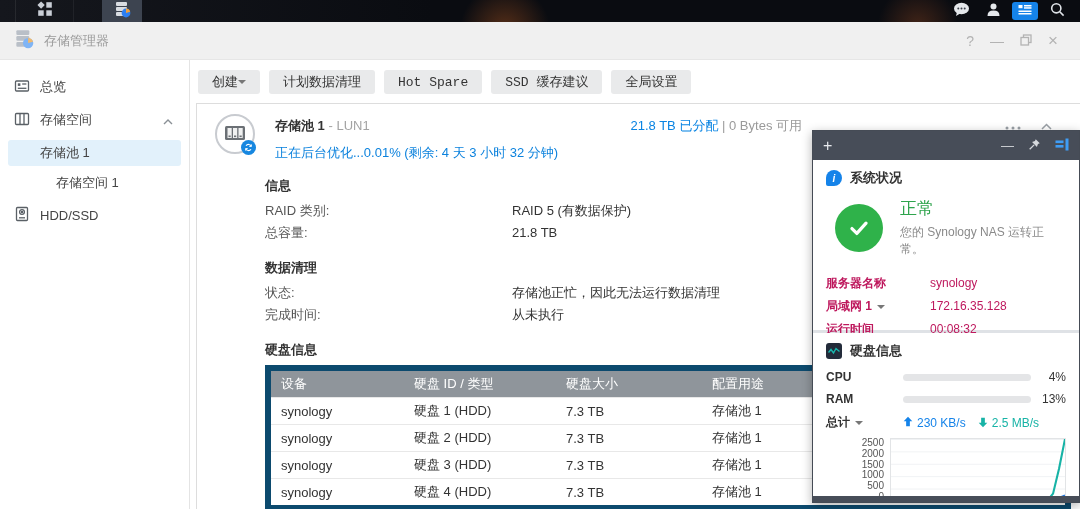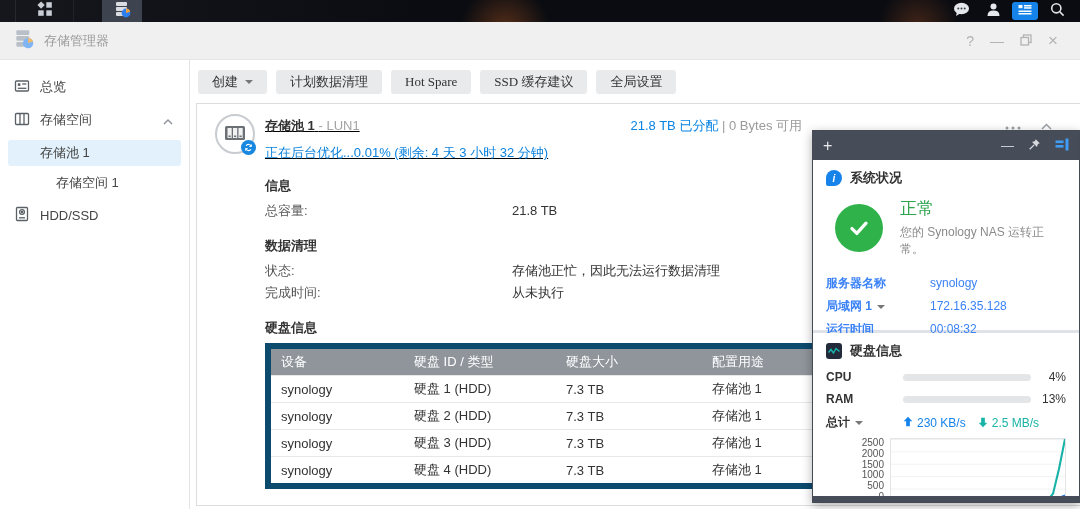--- a/index.html
+++ b/index.html
@@ -31,29 +31,29 @@
     font-size:13px; color:#444; border-radius:3px; cursor:pointer; }
   .side-item .lbl { margin-left:10px; }
   .side-item.child { padding-left:32px; margin-bottom:4px; }
   .side-item.grandchild { padding-left:48px; margin-bottom:6px; }
   .side-item.selected { background:#e2f1fb; }
   .chev { margin-left:auto; }
   
   .content { position:absolute; left:190px; top:0; right:0; bottom:0; }
   .toolbar { display:flex; gap:9px; padding:10px 0 9px 8px; }
   .btn { background:#e9eaeb; border:none; border-radius:3px; height:24px; padding:0 14px;
-    font-size:13px; color:#333; display:inline-flex; align-items:center; gap:7px; cursor:pointer; font-family:Liberation Serif, serif; }
+    font-size:13px; color:#333; display:inline-flex; align-items:center; cursor:pointer; font-family:Liberation Mono, monospace; }
   .caret-down { width:0; height:0; border-left:4px solid transparent; border-right:4px solid transparent; border-top:4px solid #777; }
   .pool-card { position:relative; margin-left:6px; border:1px solid #ddd; border-right:none; min-height:390px; background:#fff; }
   .pool-header { display:flex; padding:10px 0 0 18px; position:relative; }
   .pool-icon { width:40px; height:40px; border:2px solid #c8cbd0; border-radius:50%;
     display:flex; align-items:center; justify-content:center; position:relative; flex:none; }
   .sync-badge { position:absolute; right:-3px; bottom:-3px; width:15px; height:15px; background:#1787e0;
     border-radius:50%; display:flex; align-items:center; justify-content:center; }
-  .pool-titles { margin-left:10px; padding-top:3px;text-decoration:underline; }
+  .pool-titles { margin-left:20px; padding-top:3px; }
   .pool-name { font-size:13px; font-weight:bold; color:#333; }
   .pool-sub { font-size:13px; color:#a3a3a3; font-weight:normal; }
   .pool-status { margin-top:9px; font-size:13px; color:#0c82dd; }
   .pool-usage { position:absolute; top:13px; right:278px; font-size:13px; white-space:nowrap; }
   .alloc { color:#0984e3; }
   .usage-sep, .avail { color:#9a9a9a; }
   .pool-actions { position:absolute; top:12px; right:28px; display:flex; gap:20px; align-items:center; }
   .section { margin:15px 0 0 68px; font-size:13px; }
   .sec-title { font-weight:bold; color:#333; margin-bottom:5px; }
   .kv { display:flex; line-height:22px; }
@@ -75,21 +75,21 @@
   .wcard.health { height:170px; flex:none; }
   .wcard.resource { flex:1; }
   .card-title { display:flex; align-items:center; gap:8px; padding:9px 13px 6px; font-size:13px; font-weight:bold; color:#333; }
   .info-badge { width:16px; height:16px; border-radius:50% 50% 50% 2px; background:#1583e9; color:#fff;
     font-size:10px; font-weight:bold; display:flex; align-items:center; justify-content:center; font-style:italic; flex:none; }
   .health-main { display:flex; align-items:center; gap:17px; padding:4px 13px 2px 22px; }
   .green-circle { width:48px; height:48px; border-radius:50%; background:#2fb24a; display:flex; align-items:center; justify-content:center; flex:none; }
   .health-status { font-size:17px; color:#2fa44d; }
   .health-msg { font-size:12px; color:#8a8a8a; margin-top:4px; }
   .h-rows { margin-top:12px; }
-  .h-row { display:flex; align-items:center; padding:4px 13px; font-size:12px; color:#3b82f6; line-height:15px; }
+  .h-row { display:flex; align-items:center; padding:4px 13px; font-size:12px; color:#be185d; line-height:15px; }
   .h-row .hl { width:104px; font-weight:bold; display:flex; align-items:center; gap:5px; }
   .mon-badge { width:16px; height:16px; border-radius:3px; background:#232b3a; display:flex; align-items:center; justify-content:center; flex:none; }
   .res-row { display:flex; align-items:center; padding:4px 13px; font-size:12px; }
   .res-label { width:77px; font-weight:bold; color:#333; display:flex; align-items:center; gap:5px; }
   .res-bar { width:128px; height:7px; background:#e4e5e7; border-radius:4px; overflow:hidden; }
   .res-fill { height:100%; background:#1583e9; border-radius:4px; }
   .res-pct { margin-left:auto; color:#333; }
   .net-up { color:#1583e9; display:inline-flex; align-items:flex-start; gap:4px; }
   .net-down { color:#17b3a6; display:inline-flex; align-items:center; gap:4px; margin-left:12px; }
   .chart-wrap { display:flex; margin:3px 13px 6px 0; height:64px; }
@@ -304,20 +304,24 @@
           <span>
             <svg width="11" height="7" viewBox="0 0 11 7" fill="none" stroke="#9aa0a6" stroke-width="1.5">
                 <polyline points="1,6 5.5,1.5 10,6"></polyline>
               </svg>
           </span>
         </div>
       </div>
 
       <div class="section">
         <div class="sec-title">信息</div>
+        <div class="kv">
+            <span class="k">RAID 类别:</span>
+          <span class="v">RAID 5 (有数据保护)</span>
+          </div>
         <div class="kv">
             <span class="k">总容量:</span>
           <span class="v">21.8 TB</span>
           </div>
       </div>
 
       <div class="section">
         <div class="sec-title">数据清理</div>
         <div class="kv">
             <span class="k">状态:</span>

